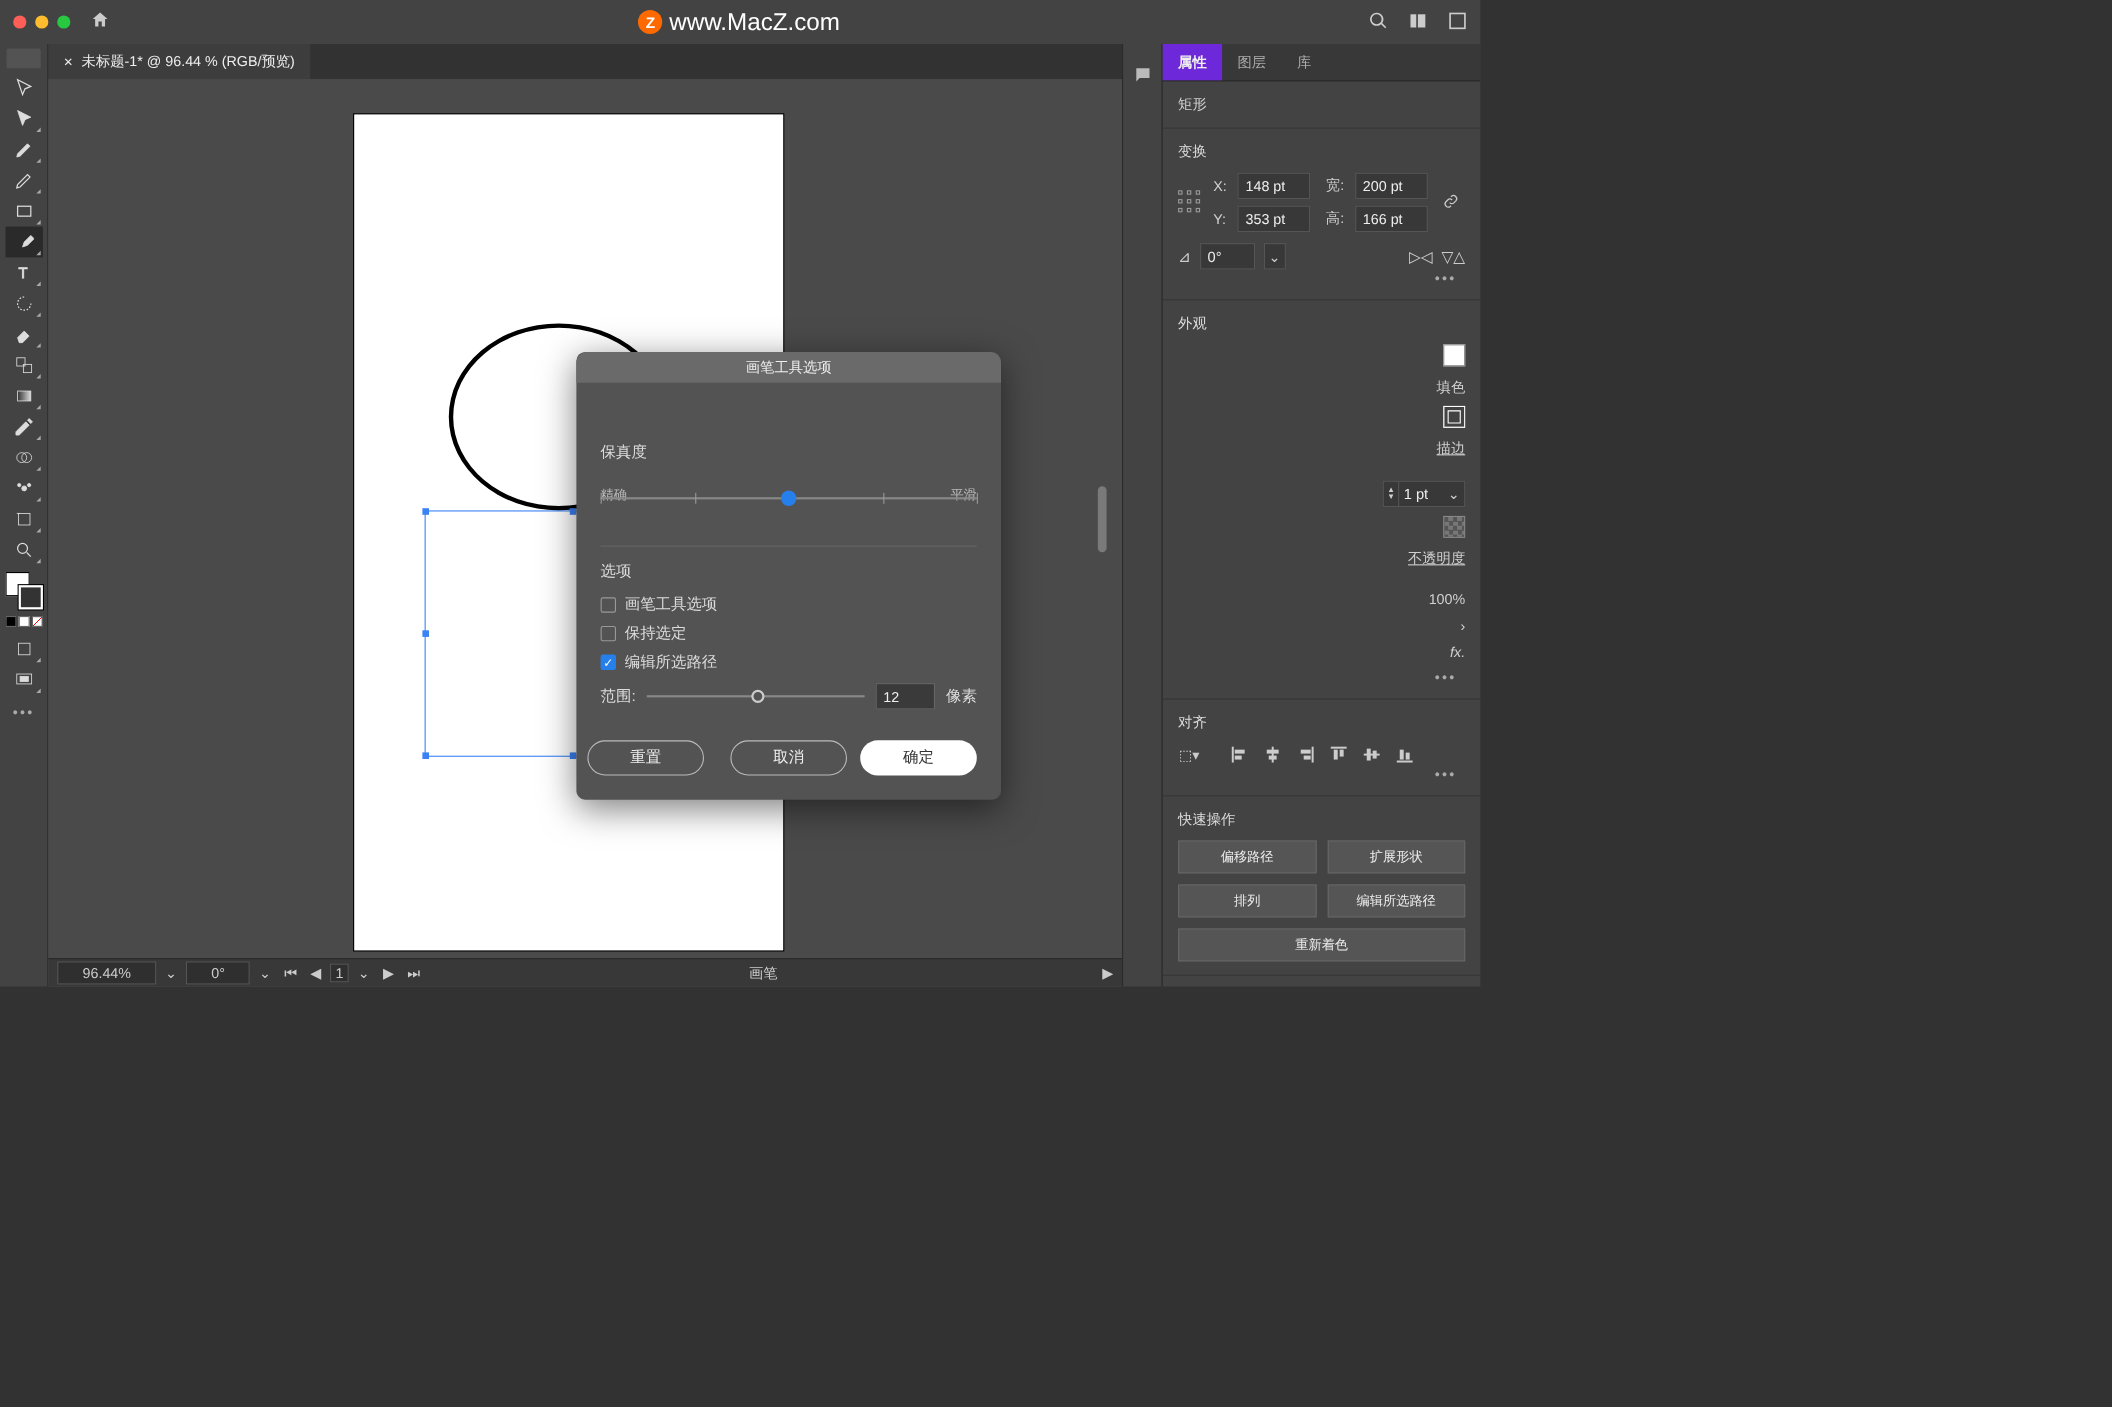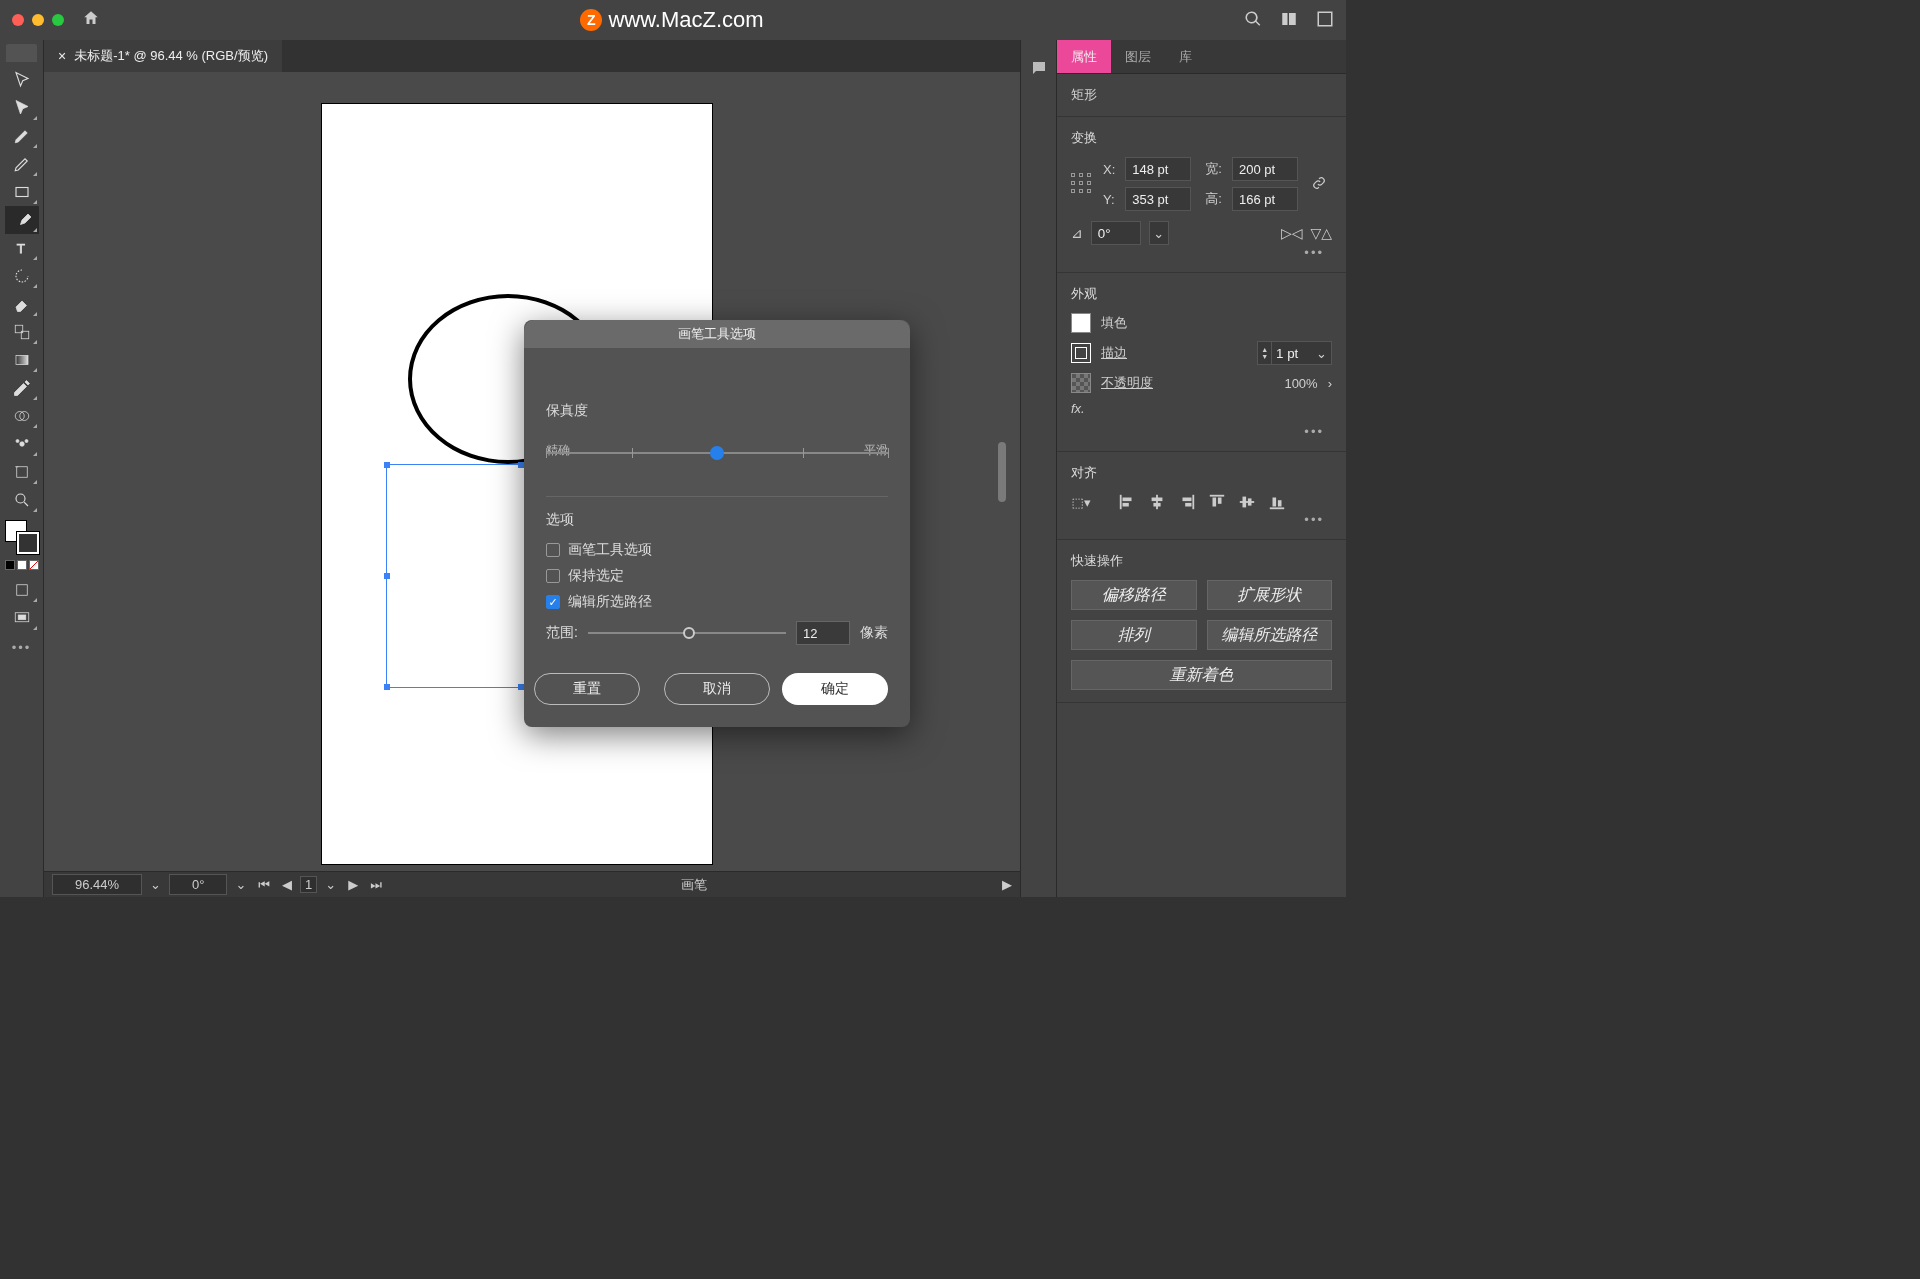--- a/index.html
+++ b/index.html
@@ -85,46 +85,46 @@
 
 
 .panel-strip { width: 36px; background: #434343; border-left: 1px solid #2a2a2a; padding-top: 10px; }
 .strip-icon { width: 24px; height: 24px; margin: 6px auto; display: flex; align-items: center; justify-content: center; }
 .strip-icon svg { fill: #bbb; width: 18px; height: 18px; }
 
 
 .panel { width: 290px; background: #434343; border-left: 1px solid #2a2a2a; display: flex; flex-direction: column; }
 .panel-tabs { display: flex; height: 34px; border-bottom: 1px solid #2a2a2a; background: #383838; }
 .panel-tab { padding: 0 14px; display: flex; align-items: center; color: #aaa; font-size: 13px; }
-.panel-tab.active { background: #ec4899; color: #eee; }
+.panel-tab.active { background: #6d28d9; color: #eee; font-weight: bold; }
 .panel-section { padding: 12px 14px; border-bottom: 1px solid #353535; }
 .panel-section h4 { font-size: 13px; font-weight: normal; color: #ddd; margin-bottom: 10px; }
 .transform-grid { display: flex; gap: 10px; align-items: center; }
 .ref-point { width: 22px; height: 22px; display: grid; grid-template-columns: repeat(3,1fr); grid-template-rows: repeat(3,1fr); gap: 2px; }
 .ref-point span { width: 4px; height: 4px; border: 1px solid #999; }
 .xy-grid { display: grid; grid-template-columns: auto 70px auto 70px; gap: 6px 10px; align-items: center; font-size: 13px; }
 .val-input { height: 24px; background: #383838; border: 1px solid #555; color: #eee; padding: 0 6px; font-size: 13px; width: 66px; }
 .angle-row { display: flex; align-items: center; gap: 8px; margin-top: 10px; }
 .angle-input { width: 50px; height: 24px; background: #383838; border: 1px solid #555; color: #eee; padding: 0 6px; }
 .angle-dd { width: 20px; height: 24px; background: #383838; border: 1px solid #555; display: flex; align-items: center; justify-content: center; }
 .icon-btn { color: #ccc; font-size: 14px; }
 .panel-more { text-align: right; color: #aaa; letter-spacing: 2px; padding-right: 8px; }
-.appearance-row { display: flex; align-items: center; gap: 10px; margin: 8px 0; font-size: 13px; }
+.appearance-row { display: flex; align-items: flex-end; gap: 10px; margin: 8px 0; font-size: 13px; flex-direction: column; }
 .swatch-box { width: 20px; height: 20px; border: 1px solid #888; }
 .swatch-box.white { background: #fff; }
 .swatch-box.stroke { background: #434343; box-shadow: inset 0 0 0 3px #434343, inset 0 0 0 4px #fff; border: 1px solid #fff; }
 .swatch-box.checker { background: repeating-conic-gradient(#777 0 25%, #555 0 50%) 0 0/8px 8px; }
 .stroke-val { display: flex; align-items: center; border: 1px solid #555; height: 24px; background: #383838; }
 .stroke-val .arrows { width: 14px; display: flex; flex-direction: column; font-size: 7px; align-items: center; border-right: 1px solid #555; height: 100%; justify-content: center; }
 .stroke-val input { width: 40px; border: none; background: transparent; color: #eee; padding: 0 4px; }
 .underline { text-decoration: underline; }
 .align-row { display: flex; gap: 10px; align-items: center; }
 .align-ico { width: 20px; height: 20px; display: flex; align-items: center; justify-content: center; color: #ccc; }
 .quick-ops { display: grid; grid-template-columns: 1fr 1fr; gap: 10px; }
-.quick-btn { height: 30px; background: #555; border: 1px solid #666; display: flex; align-items: center; justify-content: center; color: #eee; font-size: 16px; font-style: italic; }
+.quick-btn { height: 30px; background: #555; border: 1px solid #666; display: flex; align-items: center; justify-content: center; color: #eee; font-size: 12px; }
 .quick-btn.full { grid-column: 1 / -1; }
 
 
 .statusbar { position: absolute; bottom: 0; left: 0; right: 0; height: 26px; background: #383838; display: flex; align-items: center; gap: 8px; padding: 0 8px; color: #ccc; font-size: 13px; border-top: 1px solid #2a2a2a; }
 .statusbar .field { background: #2f2f2f; padding: 2px 22px; border: 1px solid #555; }
 .statusbar .nav { display: flex; gap: 4px; align-items: center; }
 .statusbar .nav span { padding: 0 4px; }
 .link-icon { width: 14px; height: 14px; }
 </style>
 </head>

